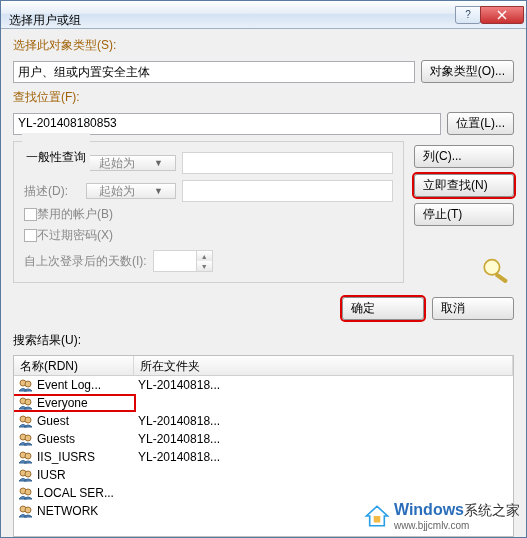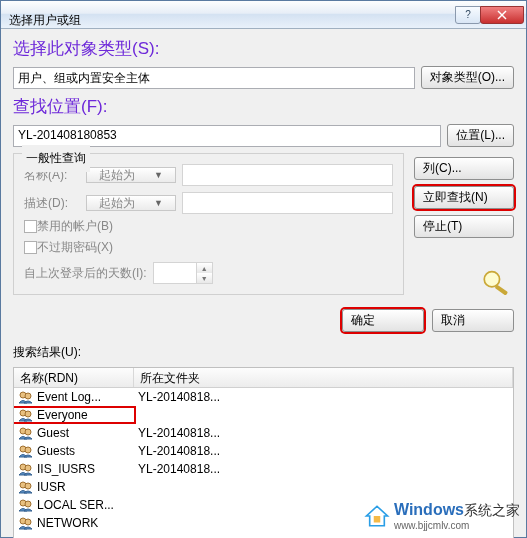--- a/index.html
+++ b/index.html
@@ -9,25 +9,25 @@
 
 .titlebar { height: 28px; background: linear-gradient(to bottom, #fdfefe 0%, #e7eef7 45%, #d4e2f2 50%, #e9f1fa 100%); display: flex; align-items: center; padding: 0 2px 0 8px; border-bottom: 1px solid #a0b0c0; }
 .titlebar .title { flex: 1; color: #000; font-size: 12px; margin-top: 12px; }
 .win-btns { display: flex; gap: 0; }
 .win-btn { width: 28px; height: 18px; border: 1px solid #8a99ad; border-radius: 0 0 3px 3px; background: linear-gradient(to bottom,#f7fbff,#d9e6f5); display:flex; align-items:center; justify-content:center; font-size:10px; color:#304860; margin-left:-1px; }
 .win-btn.help { width:26px; }
 .win-btn.close { width: 44px; background: linear-gradient(to bottom,#f08080,#c83030); color:#fff; border-color:#933; border-radius: 0 0 3px 3px; }
 .win-btn.close svg line { stroke:#fff; stroke-width:1.4; }
 
 .content { padding: 8px 12px; display:flex; flex-direction:column; gap:6px; }
-.label-row { font-size:17px; color:#6d28d9; }
+.label-row { font-size:12px; color:#a16207; }
 .field-row { display:flex; gap:6px; align-items:center; }
 .textbox { flex:1; height:22px; border:1px solid #abadb3; background:#fff; padding:2px 4px; font-size:12px; color:#000; }
 .btn { height:23px; padding:0 8px; border:1px solid #8e8f8f; background:linear-gradient(to bottom,#ffffff,#e3e3e3); border-radius:3px; font-size:12px; color:#000; white-space:nowrap; display:inline-flex; align-items:center; }
-.group-legend { position:absolute; top:-9px; left:8px; background:#f0f0f0; padding:5px 4px; font-size:12px; }
+.group-legend { position:absolute; top:-9px; left:8px; background:#f0f0f0; padding:16px 4px; font-size:12px; }
 
 .two-col { display:flex; gap:10px; }
 .left-panel { flex: 1; border:1px solid #d0d0d0; padding:10px; position:relative; }
 .left-panel .group-legend{ top:-9px; left:8px; }
 .right-panel { width:100px; display:flex; flex-direction:column; gap:6px; padding-top:4px; }
 
 .grid { display:grid; grid-template-columns: 56px 90px 1fr; gap:6px 6px; align-items:center; }
 .grid label { color:#888; font-size:12px; }
 .select { height:16px; border:1px solid #c8c8c8; background:linear-gradient(to bottom,#fff,#ebebeb); color:#888; padding:0 12px; font-size:12px; display:flex; align-items:center; justify-content:space-between; }
 .select .chev { color:#666; font-size:9px; }

